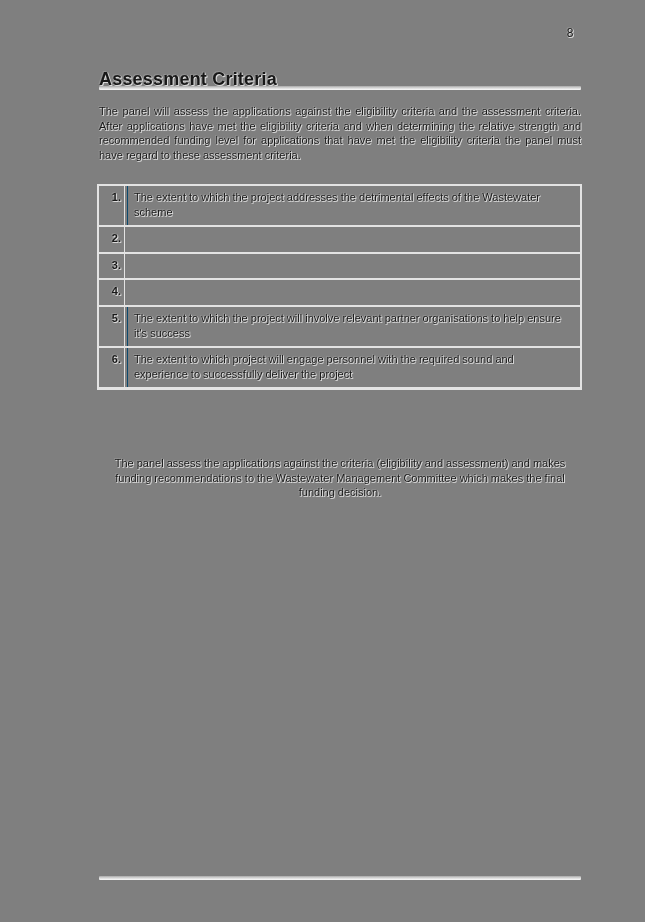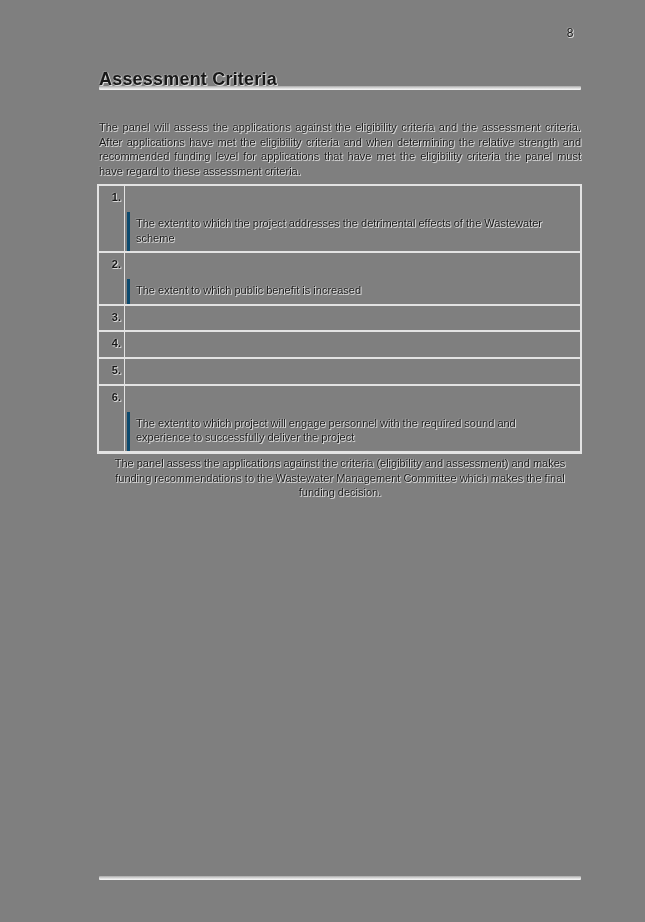--- a/index.html
+++ b/index.html
@@ -51,21 +51,21 @@
   .title-rule { top: 86px; }
   .footer-rule { top: 876px; }
   .para {
     position: absolute;
     left: 99px;
     width: 482px;
     font-size: 11px;
     line-height: 14.6px;
   }
   .intro-para {
-    top: 109px;
+    top: 93px;
     text-align: justify;
   }
   .closing-para {
     top: 445px;
     text-align: center;
   }
   .crit-table {
     position: absolute;
     top: 184px;
     left: 97px;
@@ -87,54 +87,53 @@
     padding: 4px 3px 6px 2px;
     text-align: right;
     font-weight: bold;
     font-size: 11px;
     line-height: 14.6px;
     border-right: 1px solid #e3e3e3;
   }
   .crit-text {
     flex: 1;
     margin-left: 2px;
-    border-left: 3px solid #0c4a6e;
+    border-left: 1px solid #0c4a6e;
     padding: 4px 10px 6px 6px;
     font-size: 11px;
     line-height: 14.6px;
-    margin-top: 26px;
   }
 </style>
 </head>
 <body>
 
 <div class="page-number emb">8</div>
 
 <h1 class="doc-title emb">Assessment Criteria</h1>
 <div class="rule title-rule"></div>
 
 <p class="para intro-para emb">The panel will assess the applications against the eligibility criteria and the assessment criteria. After applications have met the eligibility criteria and when determining the relative strength and recommended funding level for applications that have met the eligibility criteria the panel must have regard to these assessment criteria.</p>
 
 <div class="crit-table">
   <div class="crit-row">
     <div class="crit-num emb">1.</div>
     <div class="crit-text emb">The extent to which the project addresses the detrimental effects of the Wastewater scheme</div>
   </div>
   <div class="crit-row">
     <div class="crit-num emb">2.</div>
-    <div class="crit-text emb">The extent to which public benefit is increased</div>
   </div>
   <div class="crit-row">
     <div class="crit-num emb">3.</div>
   </div>
   <div class="crit-row">
     <div class="crit-num emb">4.</div>
   </div>
   <div class="crit-row">
     <div class="crit-num emb">5.</div>
+    <div class="crit-text emb">The extent to which the project will involve relevant partner organisations to help ensure it's success</div>
   </div>
   <div class="crit-row">
     <div class="crit-num emb">6.</div>
     <div class="crit-text emb">The extent to which project will engage personnel with the required sound and experience to successfully deliver the project</div>
   </div>
 </div>
 
 <p class="para closing-para emb">The panel assess the applications against the criteria (eligibility and assessment) and makes funding recommendations to the Wastewater Management Committee which makes the final funding decision.</p>
 
 <div class="rule footer-rule"></div>

